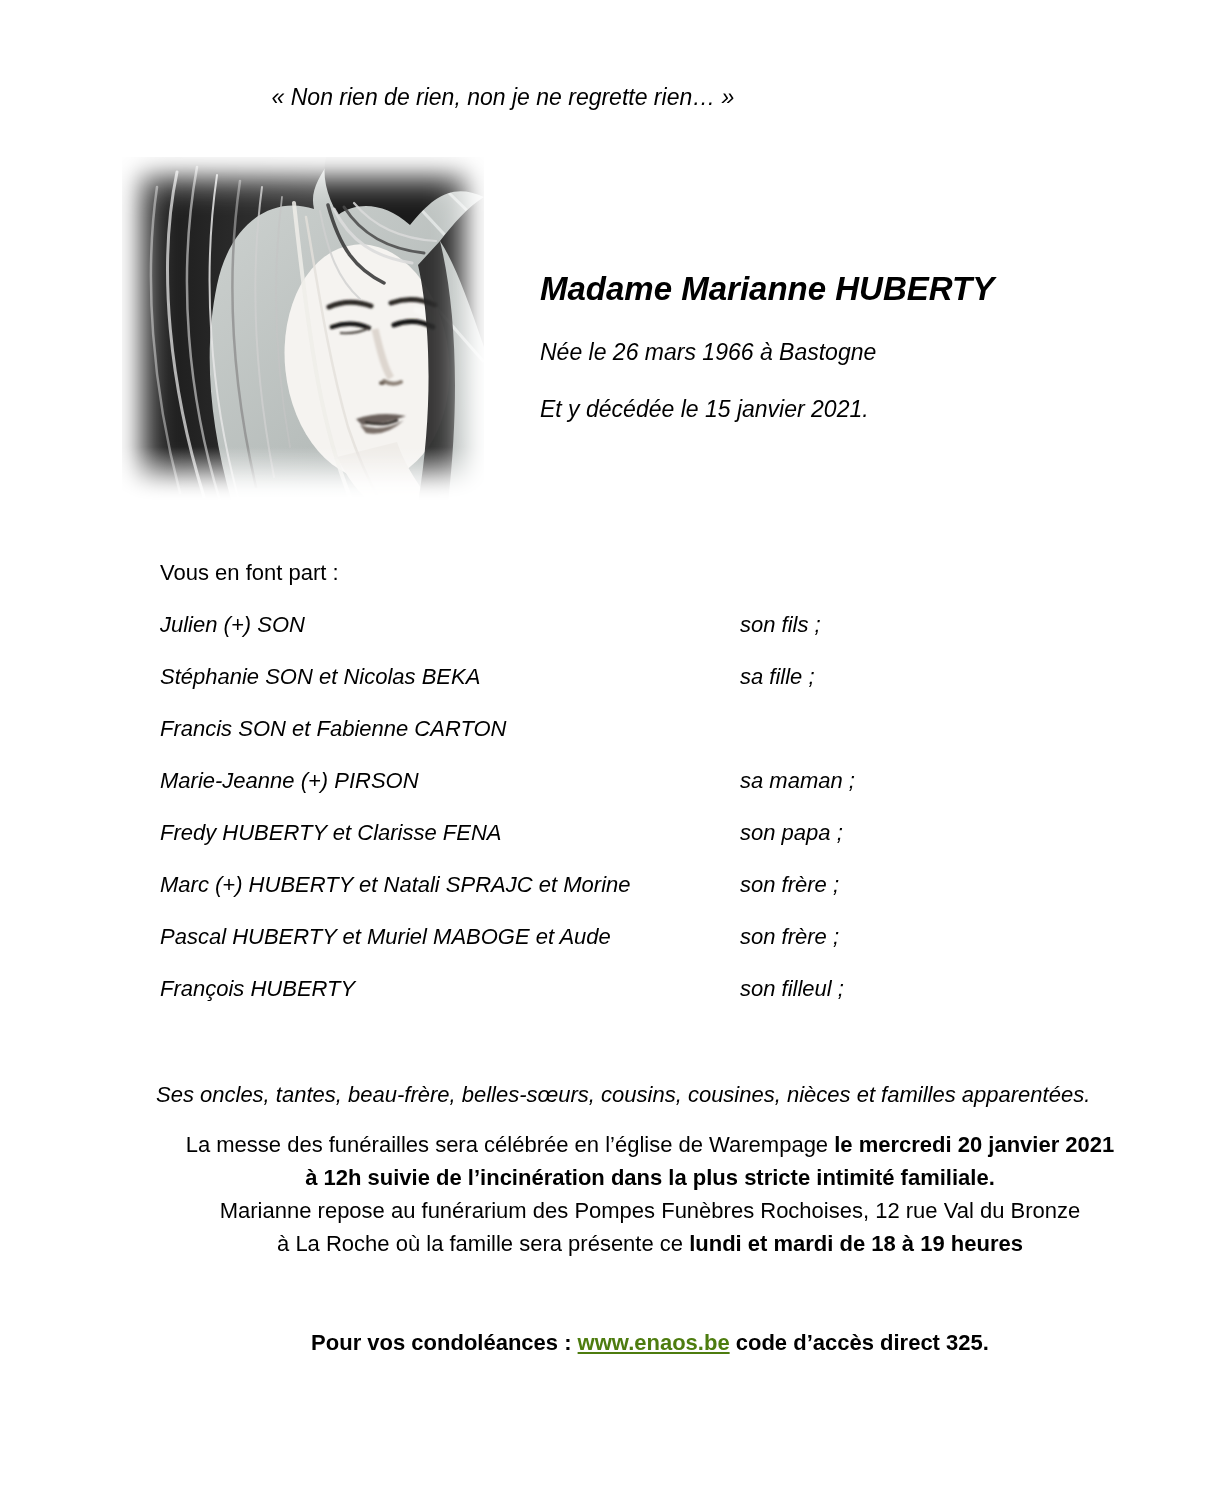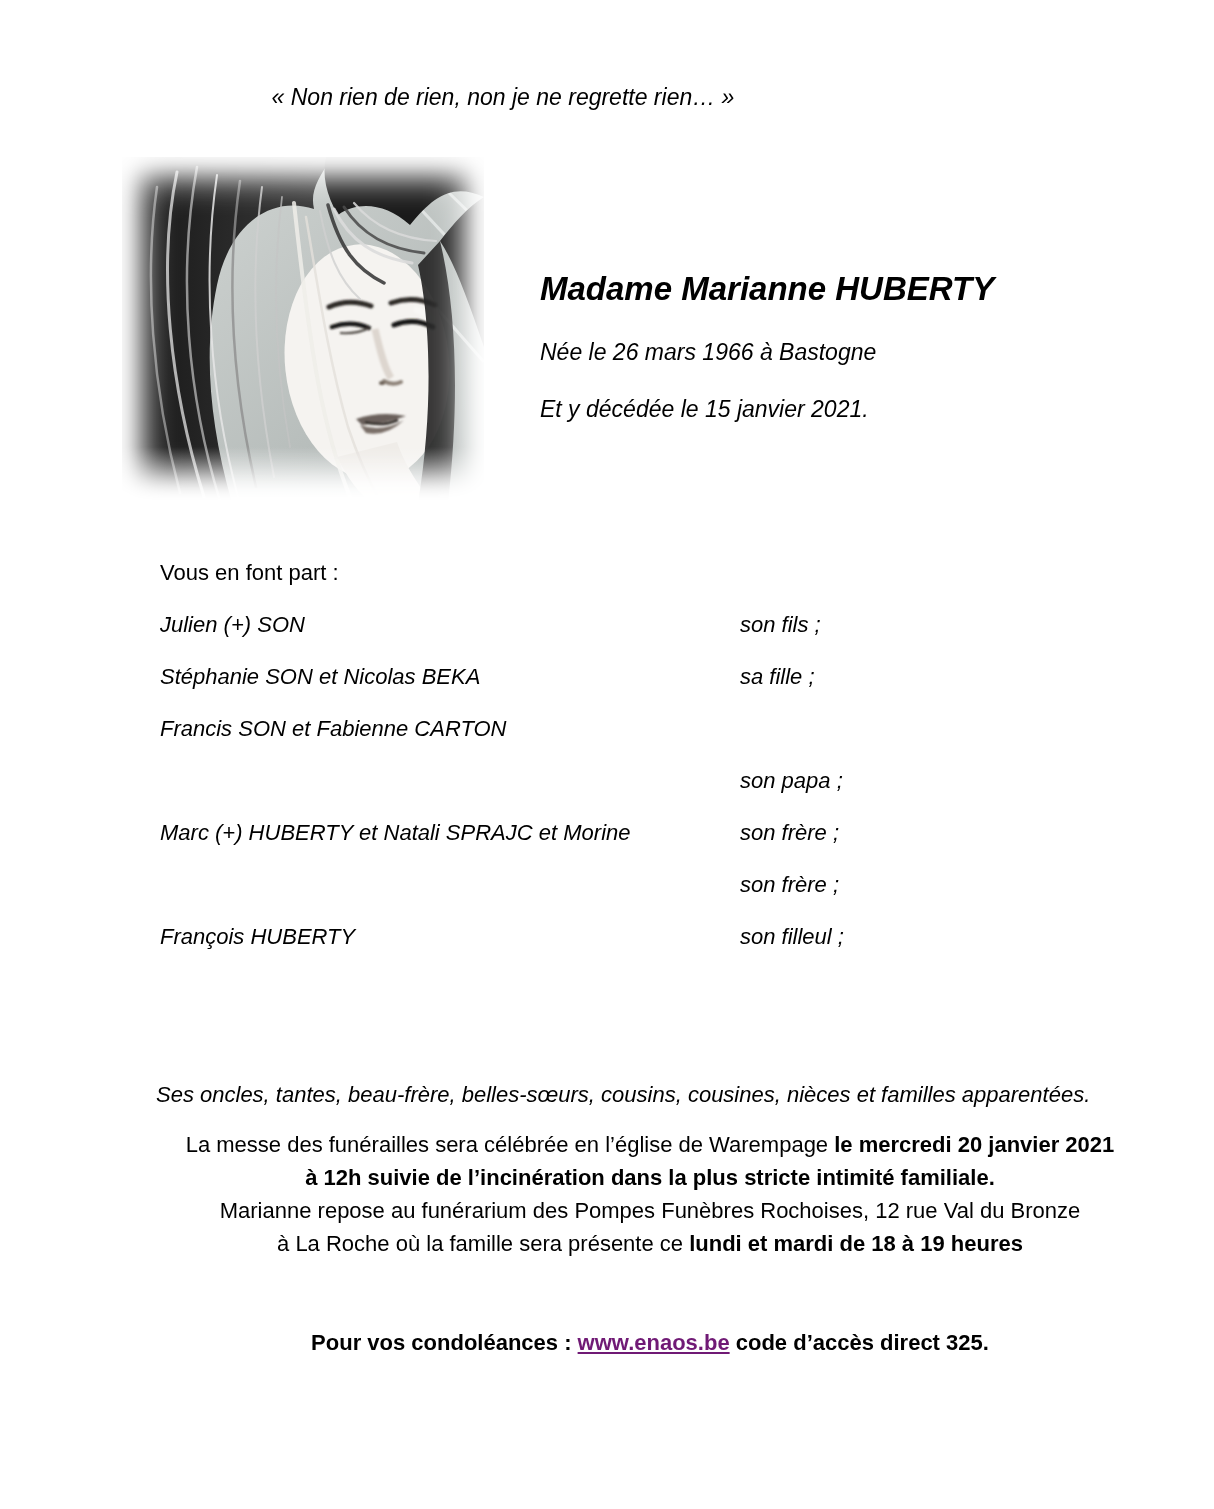--- a/index.html
+++ b/index.html
@@ -40,21 +40,21 @@
   }
   .funeral {
     position: absolute; left: 70px; top: 1128px; width: 1160px;
     text-align: center; font-size: 22px; line-height: 33px;
   }
   .funeral b, .condolences b { font-weight: bold; }
   .condolences {
     position: absolute; left: 70px; top: 1330px; width: 1160px;
     text-align: center; font-size: 22px; font-weight: bold;
   }
-  .condolences a { color: #701a75; text-decoration: underline; font-weight: bold; }
+  .condolences a { color: #4d7c0f; text-decoration: underline; font-weight: bold; }
 </style>
 </head>
 <body>
 
 <div class="quote">« Non rien de rien, non je ne regrette rien… »</div>
 
 <div class="photo">
   <svg viewBox="0 0 362 346" width="362" height="346">
     <defs>
       <linearGradient id="bgG" x1="0" y1="0" x2="1" y2="1">
@@ -141,27 +141,33 @@
   </div>
   <div class="family-row">
     <span class="names">Stéphanie SON et Nicolas BEKA</span>
     <span class="relation">sa fille ;</span>
   </div>
   <div class="family-row">
     <span class="names">Francis SON et Fabienne CARTON</span>
     <span class="relation"></span>
   </div>
   <div class="family-row">
+    <span class="names">Marie-Jeanne (+) PIRSON</span>
+    <span class="relation">sa maman ;</span>
+  </div>
+  <div class="family-row">
+    <span class="names">Fredy HUBERTY et Clarisse FENA</span>
     <span class="relation">son papa ;</span>
   </div>
   <div class="family-row">
     <span class="names">Marc (+) HUBERTY et Natali SPRAJC et Morine</span>
     <span class="relation">son frère ;</span>
   </div>
   <div class="family-row">
+    <span class="names">Pascal HUBERTY et Muriel MABOGE et Aude</span>
     <span class="relation">son frère ;</span>
   </div>
   <div class="family-row">
     <span class="names">François HUBERTY</span>
     <span class="relation">son filleul ;</span>
   </div>
 </div>
 
 <div class="extended-family">Ses oncles, tantes, beau-frère, belles-sœurs, cousins, cousines, nièces et familles apparentées.</div>
 

